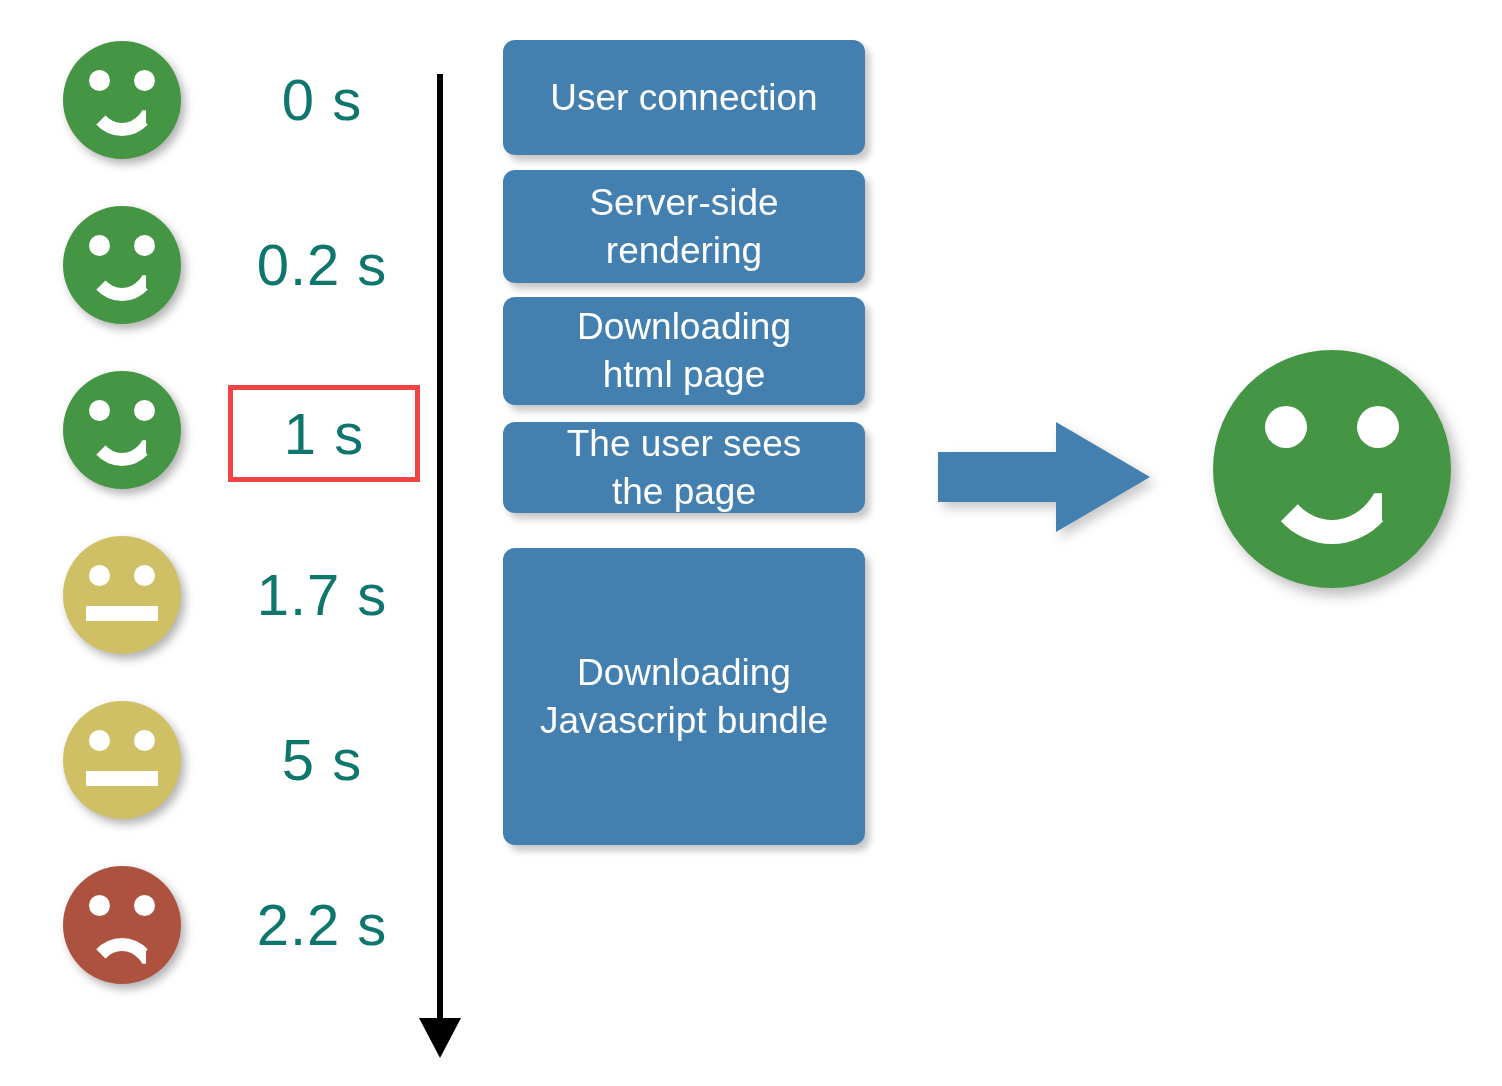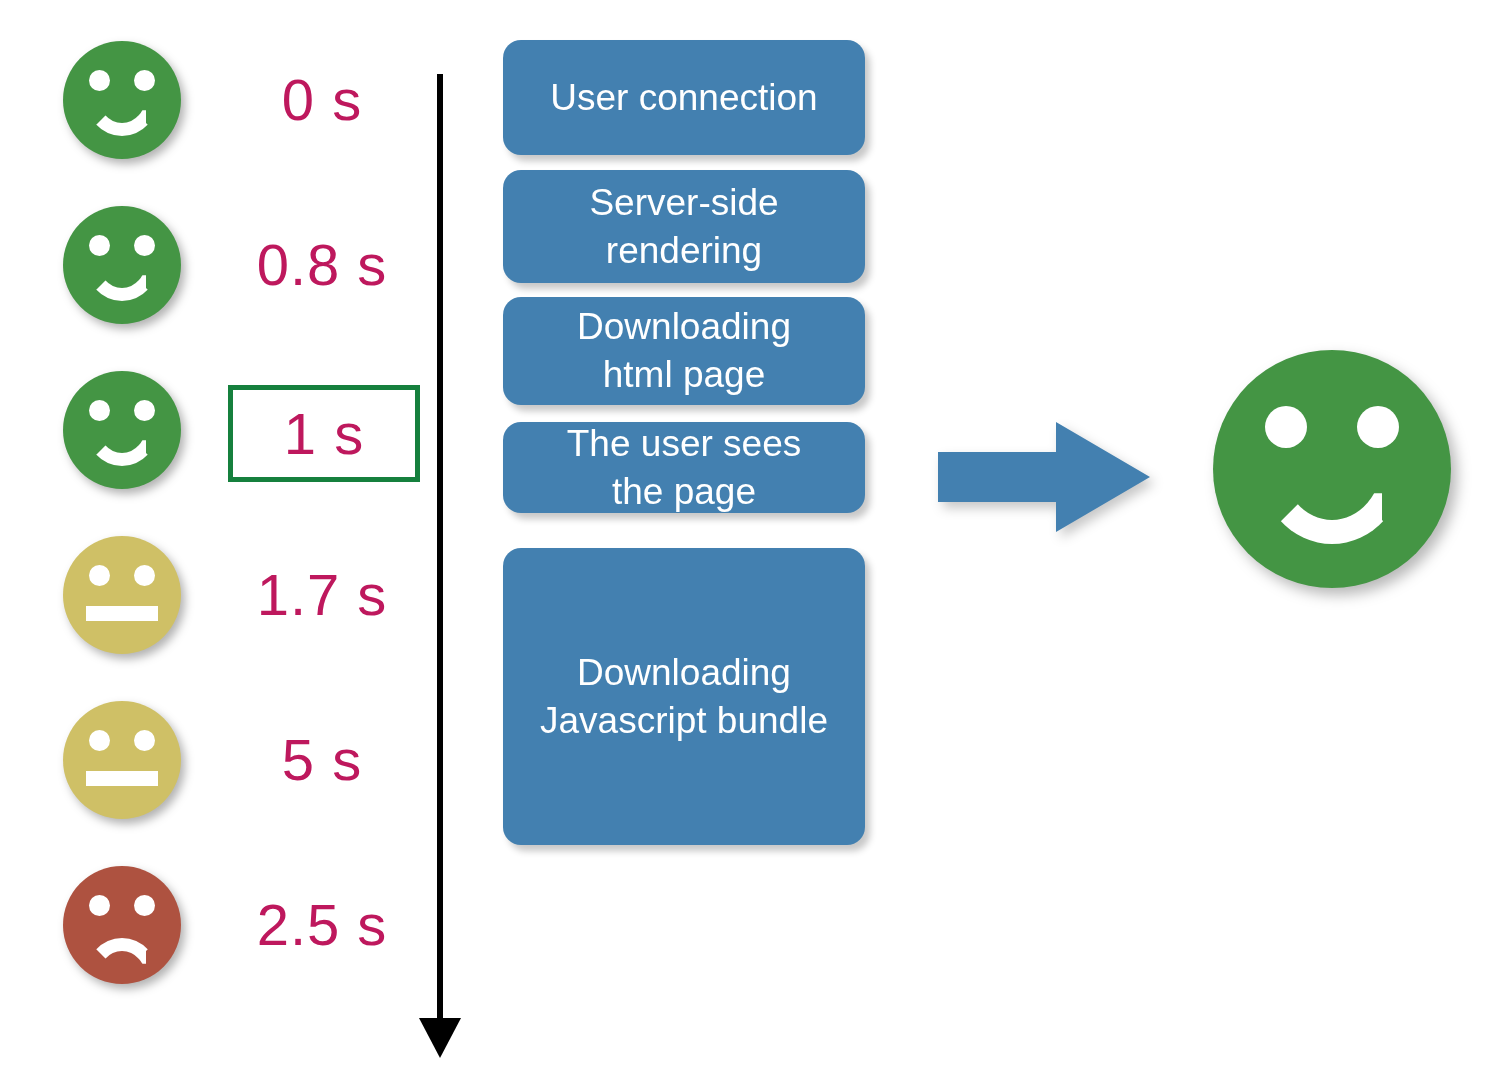--- a/index.html
+++ b/index.html
@@ -71,33 +71,33 @@
     height: 15px;
     background: #ffffff;
   }
 
   .time-label {
     position: absolute;
     right: 0;
     width: 100%;
     text-align: center;
     font-size: 58px;
-    color: #be185d;
+    color: #0f766e;
     letter-spacing: 1px;
     font-family: "Liberation Sans", sans-serif;
     white-space: nowrap;
   }
   .time-slot {
     position: absolute;
     left: 222px;
     width: 200px;
     height: 70px;
   }
   .time-slot.highlight {
-    border: 5px solid #15803d;
+    border: 5px solid #ef4444;
     background: #ffffff;
     box-sizing: border-box;
     left: 228px;
     width: 192px;
     height: 97px;
   }
   .time-slot.highlight .time-label {
     line-height: 87px;
   }
 
@@ -120,21 +120,21 @@
     border-right: 21px solid transparent;
     border-top: 40px solid #000000;
   }
 
   
   .step-box {
     position: absolute;
     left: 503px;
     width: 362px;
     background: #4380B0;
-    border-radius: 18px;
+    border-radius: 12px;
     box-shadow: 5px 6px 7px rgba(0,0,0,0.22);
     color: #ffffff;
     font-size: 37px;
     line-height: 48px;
     text-align: center;
     display: flex;
     align-items: center;
     justify-content: center;
     box-sizing: border-box;
     padding: 4px 10px;
@@ -223,33 +223,33 @@
   <div class="face" style="left:63px; top:866px; background:#AE5240;">
     <span class="eye left"></span>
     <span class="eye right"></span>
     <span class="mouth-frown"></span>
   </div>
 
   <div class="time-slot" style="top:66px;">
     <span class="time-label">0 s</span>
   </div>
   <div class="time-slot" style="top:231px;">
-    <span class="time-label">0.8 s</span>
+    <span class="time-label">0.2 s</span>
   </div>
   <div class="time-slot highlight" style="top:385px;">
     <span class="time-label">1 s</span>
   </div>
   <div class="time-slot" style="top:561px;">
     <span class="time-label">1.7 s</span>
   </div>
   <div class="time-slot" style="top:726px;">
     <span class="time-label">5 s</span>
   </div>
   <div class="time-slot" style="top:891px;">
-    <span class="time-label">2.5 s</span>
+    <span class="time-label">2.2 s</span>
   </div>
 
   <div id="axis-line"></div>
   <div id="axis-arrowhead"></div>
 
   <div class="step-box" style="top:40px; height:115px;">
     <span class="step-text">User connection</span>
   </div>
   <div class="step-box" style="top:170px; height:113px;">
     <span class="step-text">Server-side

